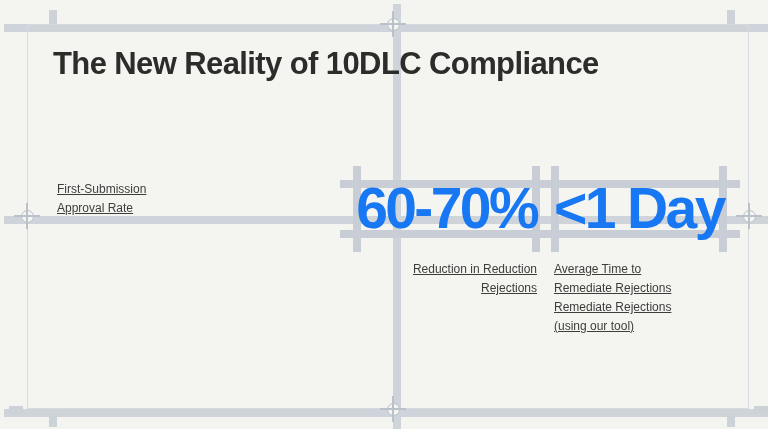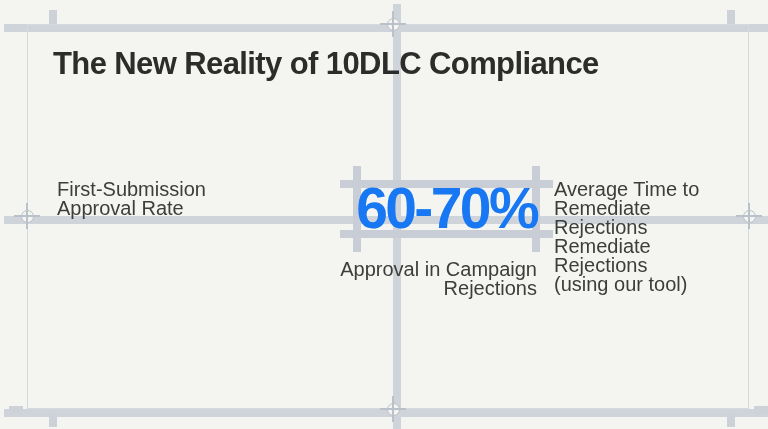--- a/index.html
+++ b/index.html
@@ -145,25 +145,26 @@
     font-size: 57px;
     line-height: 72px;
     font-weight: 700;
     letter-spacing: -2.6px;
     color: #1877f2;
     white-space: nowrap;
   }
 
   .stat-label {
     margin-top: 8px;
-    font-size: 20px;
+    font-size: 12px;
     line-height: 19px;
     color: #3d3d3c;
     font-weight: 400;
     white-space: pre-line;
+    text-decoration: underline;
   }
 </style>
 </head>
 <body>
 
 <div class="slide">
 
   <div class="rule-h" style="top:20px;"></div>
   <div class="rule-h" style="top:212px;"></div>
   <div class="rule-h" style="top:405px;"></div>
@@ -191,25 +192,30 @@
       <div class="stat-label">First-Submission
 Approval Rate</div>
     </div>
 
     <div class="stat stat-1">
       <div class="num-box">
         <span class="edge top"></span><span class="edge bottom"></span>
         <span class="edge left"></span><span class="edge right"></span>
         <div class="stat-value">60-70%</div>
       </div>
-      <div class="stat-label">Approval in Campaign
+      <div class="stat-label">Reduction in Reduction
 Rejections</div>
     </div>
 
     <div class="stat stat-2">
+      <div class="num-box">
+        <span class="edge top"></span><span class="edge bottom"></span>
+        <span class="edge left"></span><span class="edge right"></span>
+        <div class="stat-value">&lt;1 Day</div>
+      </div>
       <div class="stat-label">Average Time to
 Remediate Rejections
 Remediate Rejections
 (using our tool)</div>
     </div>
 
   </div>
 </div>
 
 </body></html>

